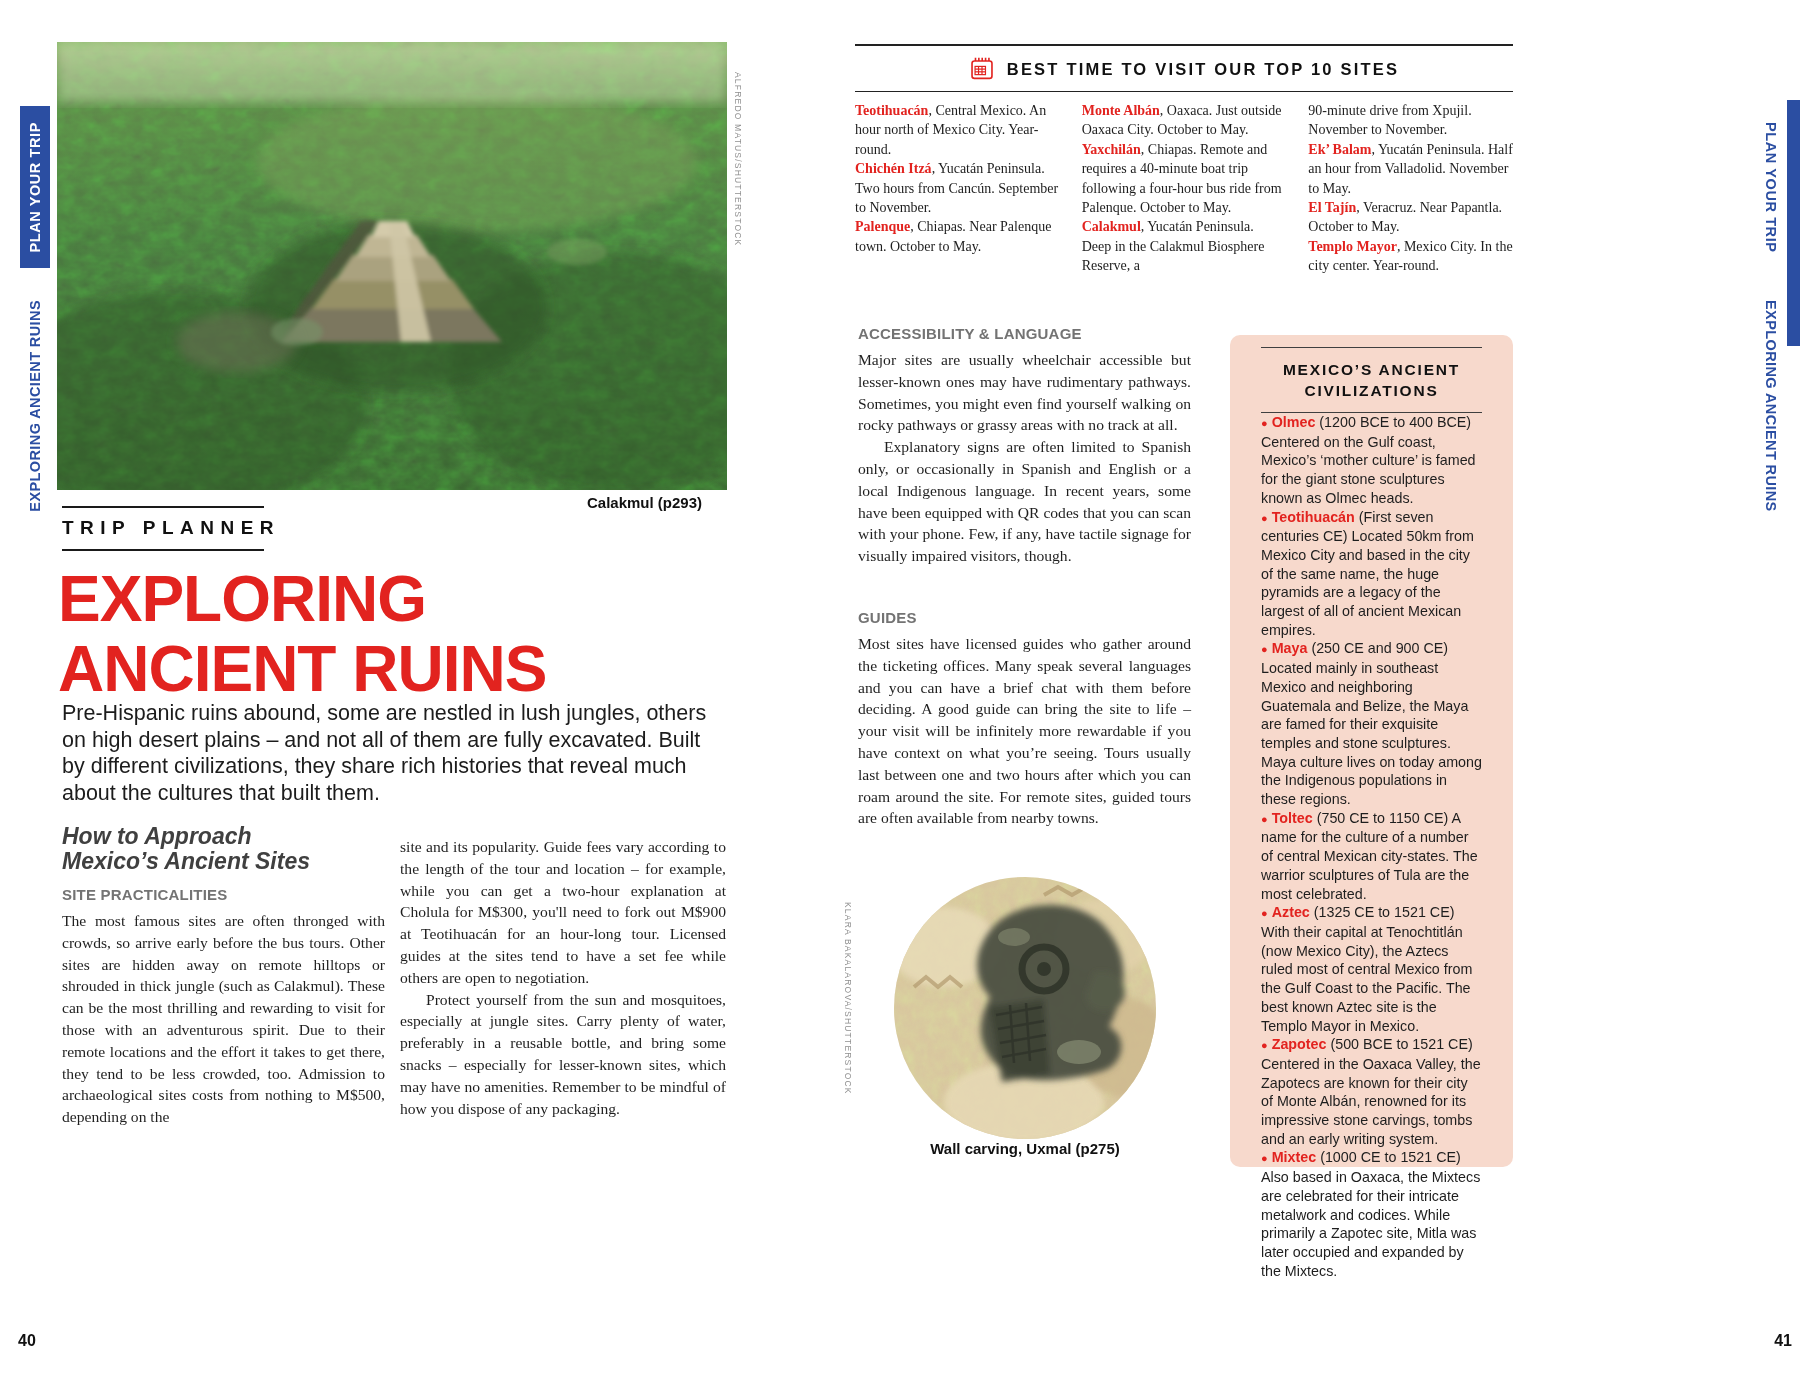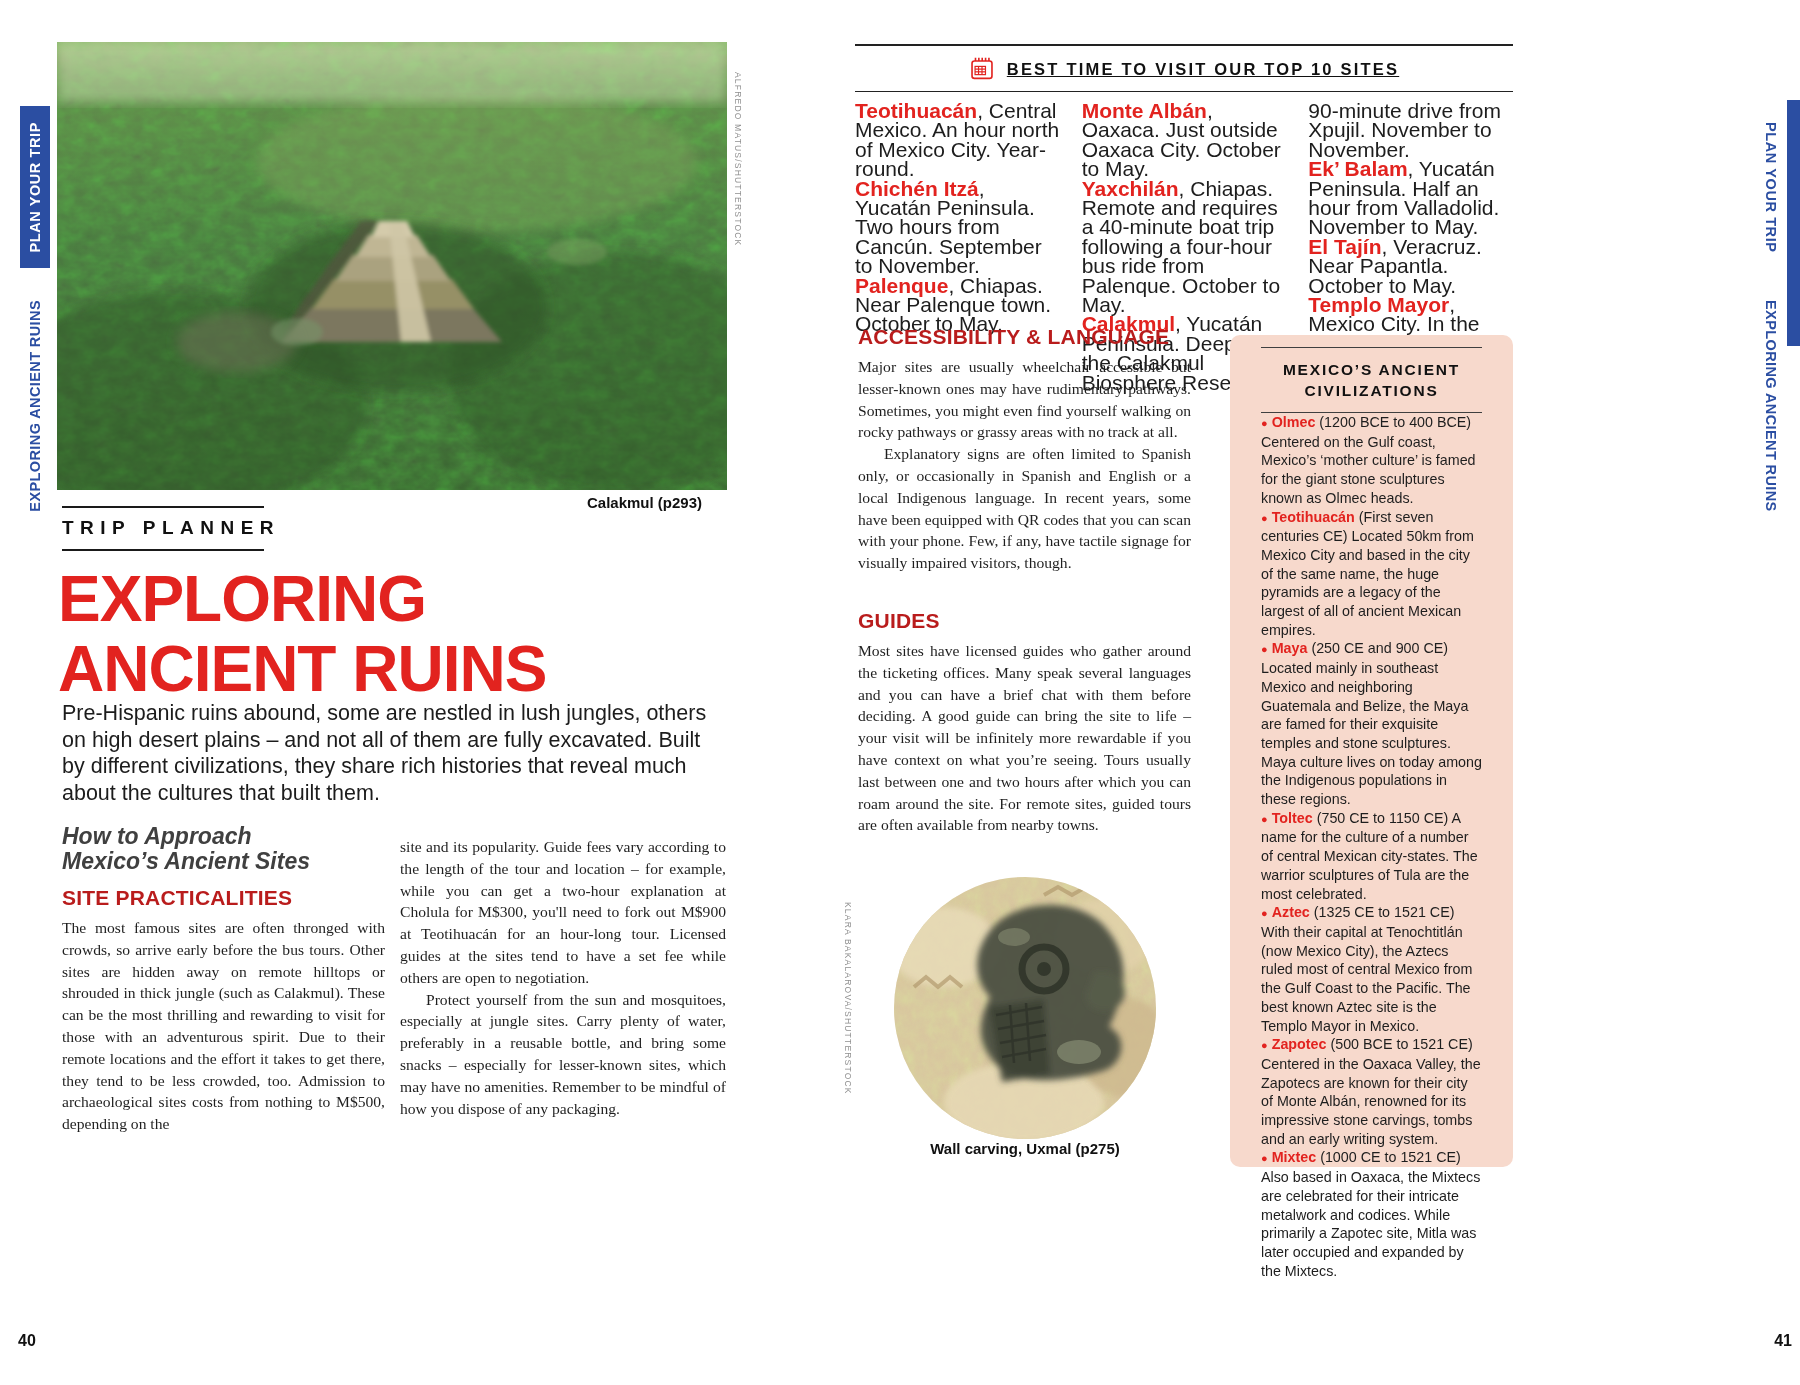--- a/index.html
+++ b/index.html
@@ -25,39 +25,39 @@
   .photo{left:57px;top:42px;width:670px;height:448px;overflow:hidden;}
   .credit-l{left:733px;top:72px;font-size:8.5px;letter-spacing:1.2px;color:#8f8f8f;}
   .cap-calakmul{left:57px;top:494px;width:645px;text-align:right;font-weight:700;font-size:15px;color:#111;}
   .kicker-wrap{left:62px;top:506px;width:202px;}
   .kicker-rule{height:2px;background:#1a1a1a;}
   .kicker{font-weight:700;font-size:19px;letter-spacing:6.5px;color:#111;margin:9px 0 10px 0;white-space:nowrap;}
   .big-title{left:58px;top:564px;width:700px;color:#E2231F;font-weight:700;
              font-size:64px;line-height:70px;letter-spacing:-1px;}
   .intro{left:62px;top:700px;width:655px;font-size:21.5px;line-height:26.5px;color:#1c1c1c;}
   .subhead{left:62px;top:824px;width:330px;font-weight:700;font-size:23px;line-height:25px;color:#404040;font-style:italic;}
-  .red-h{color:#b91c1c;font-weight:700;font-size:21px;letter-spacing:.2px;margin:0 0 7px 0;}
+  .red-h{color:#737373;font-weight:700;font-size:15px;letter-spacing:.2px;margin:0 0 7px 0;}
   .serif{font-family:"Liberation Serif",serif;font-size:15.6px;line-height:21.8px;
          text-align:justify;color:#1f1f1f;}
   .serif p{margin:0;}
   .serif p.indent{text-indent:26px;}
   .col1{left:62px;top:886px;width:323px;}
   .col2{left:400px;top:836px;width:326px;}
   .pn{font-weight:700;font-size:16px;color:#111;}
   .pn-left{left:18px;top:1332px;}
   .pn-right{left:1740px;top:1332px;width:52px;text-align:right;}
 
   
   .bt-box{left:855px;top:44px;width:658px;border-top:2px solid #222;}
   .bt-head{display:flex;align-items:center;justify-content:center;gap:12px;
            padding:10px 0 9px 0;border-bottom:1.5px solid #222;}
-  .bt-title{font-weight:700;font-size:16.5px;letter-spacing:2.2px;color:#111;white-space:nowrap;text-decoration:underline;}
+  .bt-title{font-weight:700;font-size:16.5px;letter-spacing:2.2px;color:#111;white-space:nowrap;}
   .bt-cols{display:flex;gap:22px;padding-top:9px;}
   .bt-col{width:205px;}
-  .bt-col p{margin:0;font-size:21px;line-height:19.4px;color:#1d1d1d;}
+  .bt-col p{margin:0;font-size:14px;line-height:19.4px;color:#1d1d1d;font-family:Liberation Serif, serif;}
   .site-name{color:#E2231F;font-weight:700;}
 
   
   .acc{left:858px;top:325px;width:333px;}
   .gui{left:858px;top:609px;width:333px;}
 
   
   .circle{left:894px;top:877px;width:262px;height:262px;border-radius:50%;overflow:hidden;}
   .cap-uxmal{left:870px;top:1140px;width:310px;text-align:center;font-weight:700;font-size:15px;color:#111;}
   .credit-r{left:843px;top:902px;font-size:8.5px;letter-spacing:1.2px;color:#8f8f8f;}

